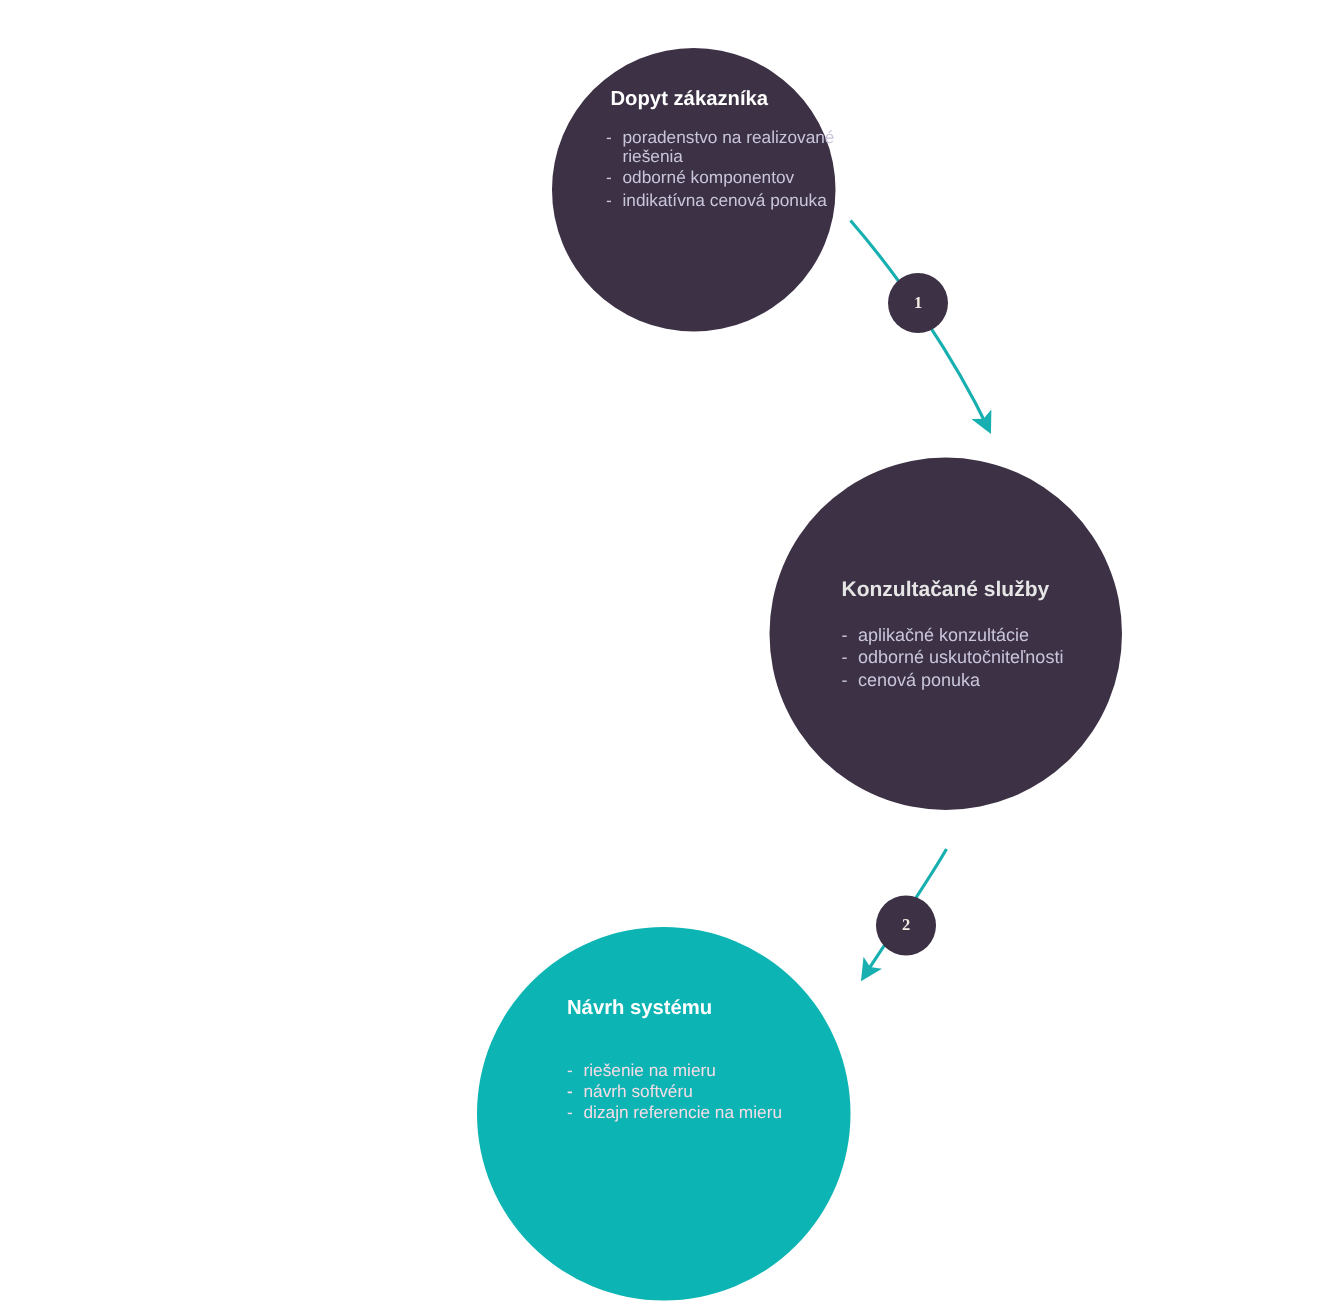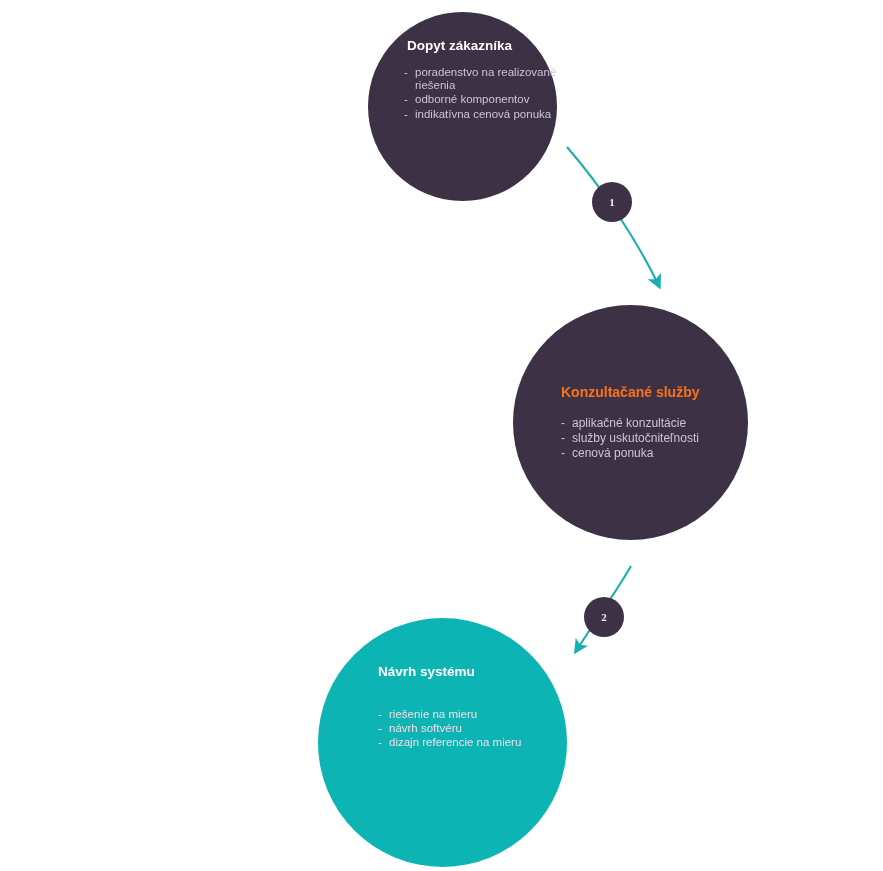--- a/index.html
+++ b/index.html
@@ -52,21 +52,21 @@
   }
   .node-list li .bullet {
     position: absolute;
     left: 0;
     top: 0;
   }
 
   
   #node-inquiry {
     left: 368px;
-    top: 12px;
+    top: 32px;
     width: 189px;
     height: 189px;
     background: #3C3145;
   }
   #node-inquiry .node-inner {
     padding: 0 22px 0 36px;
     justify-content: flex-start;
     padding-top: 26px;
   }
   #node-inquiry .node-title {
@@ -87,21 +87,21 @@
     top: 305px;
     width: 235px;
     height: 235px;
     background: #3C3145;
   }
   #node-consulting .node-inner {
     padding: 0 18px 0 48px;
   }
   #node-consulting .node-title {
     font-size: 14px;
-    color: #f97316;
+    color: #e5e5e5;
     margin-bottom: 16px;
   }
   #node-consulting .node-list {
     font-size: 12px;
     color: #C9C6DC;
   }
   #node-consulting .node-list li { margin-bottom: 1px; }
 
   
   #node-design {
@@ -203,21 +203,21 @@
   <div class="node" id="node-consulting">
     <div class="node-inner">
       <div class="node-title">Konzultačané služby</div>
       <ul class="node-list">
         <li>
           <span class="bullet">-</span>
           <span>aplikačné konzultácie</span>
         </li>
         <li>
           <span class="bullet">-</span>
-          <span>služby uskutočniteľnosti</span>
+          <span>odborné uskutočniteľnosti</span>
         </li>
         <li>
           <span class="bullet">-</span>
           <span>cenová ponuka</span>
         </li>
       </ul>
     </div>
   </div>
 
   <div class="node" id="node-design">

